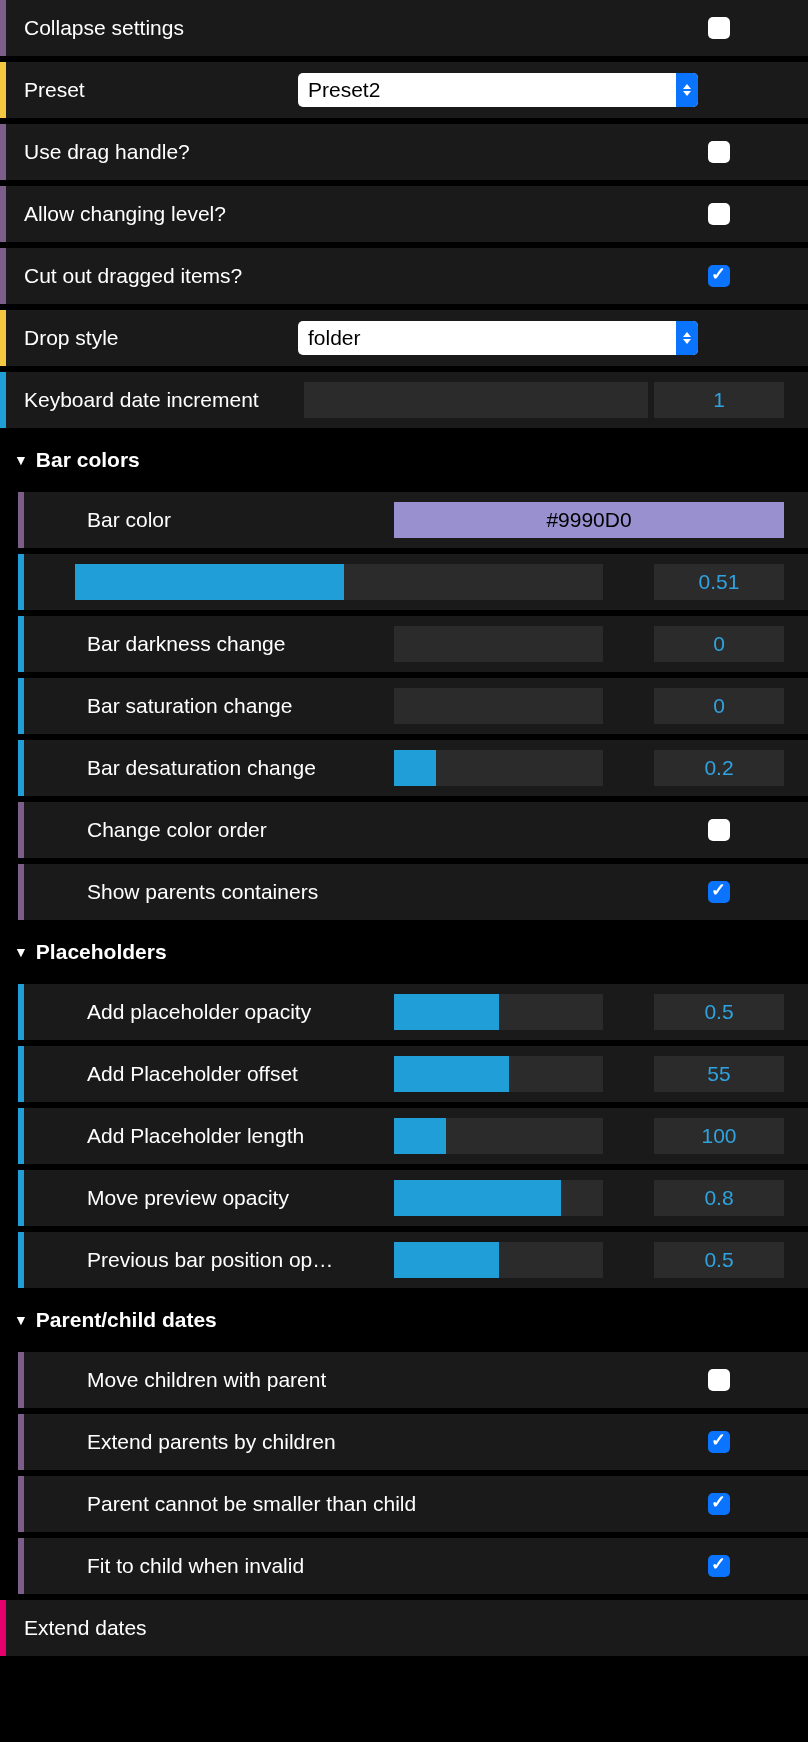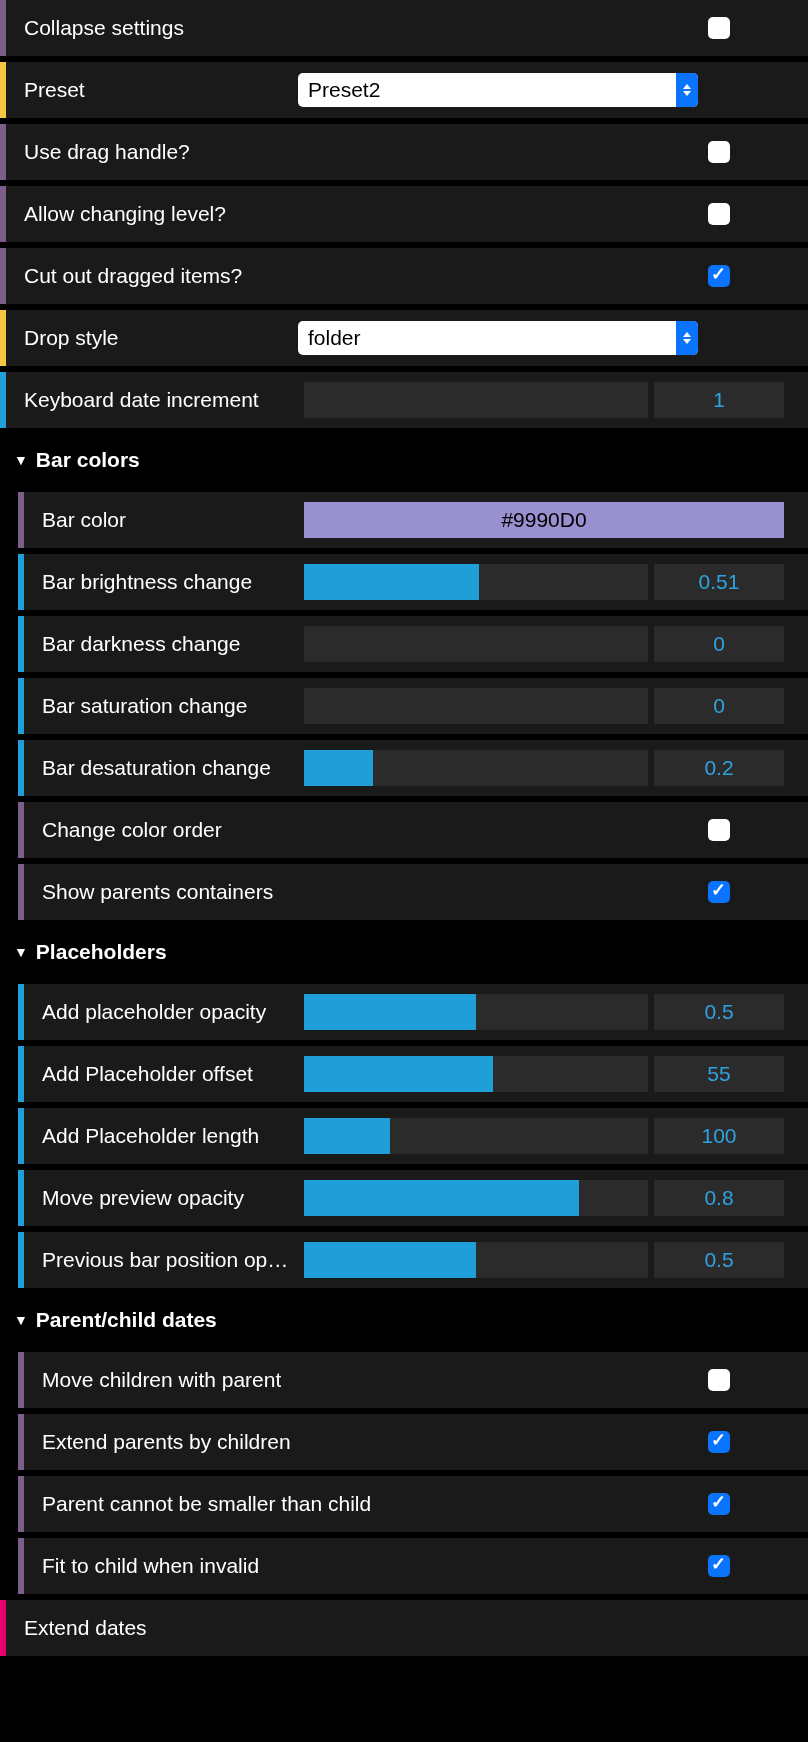--- a/index.html
+++ b/index.html
@@ -29,21 +29,21 @@
     flex: 0 0 auto;
     white-space: nowrap;
     overflow: hidden;
     text-overflow: ellipsis;
   }
   .row .spacer { flex: 1; }
   .accent-purple { background: #7b5e8a; }
   .accent-yellow { background: #f5c842; }
   .accent-blue { background: #1f9ed8; }
   .accent-red { background: #e6006e; }
-  .indented { margin-left: 18px; }
+  .indented { margin-left: 18px; gap: 45px; }
 
   .section-header {
     display: flex;
     align-items: center;
     height: 52px;
     background: #000;
     color: #fff;
     font-weight: bold;
     padding-left: 14px;
     margin-bottom: 6px;
@@ -231,21 +231,20 @@
 </div>
 
 <div class="row indented">
   <div class="accent accent-purple"></div>
   <div class="label label-fixed" style="width:274px">Bar color</div>
   <div class="color-display" style="background:#9990D0">#9990D0</div>
 </div>
 
 <div class="row indented">
   <div class="accent accent-blue"></div>
-  <div class="label label-fixed" style="width:274px">Bar brightness change</div>
   <div class="slider-track">
       <div class="slider-fill" style="width:51%"></div>
     </div>
   <div class="value-box">0.51</div>
 </div>
 
 <div class="row indented">
   <div class="accent accent-blue"></div>
   <div class="label label-fixed" style="width:274px">Bar darkness change</div>
   <div class="slider-track">

